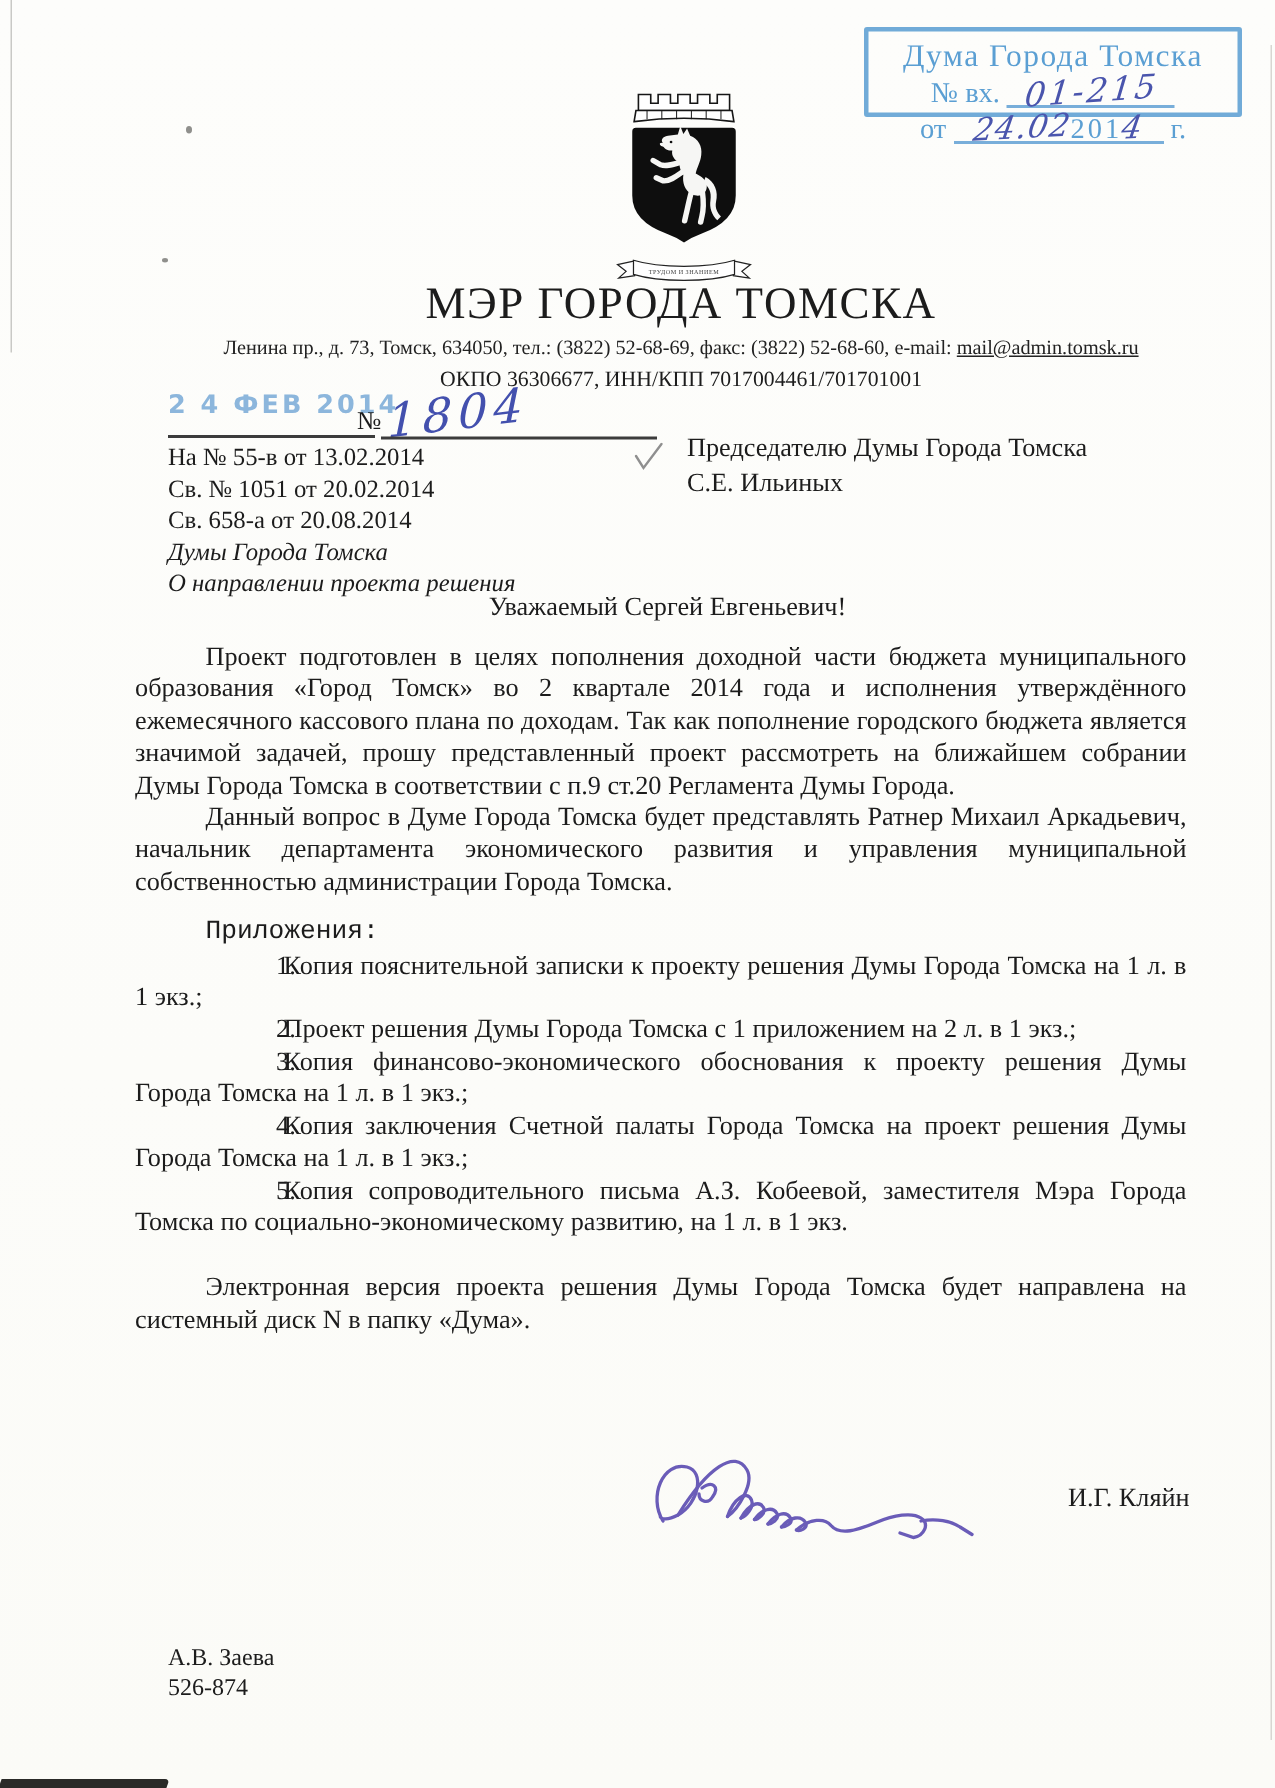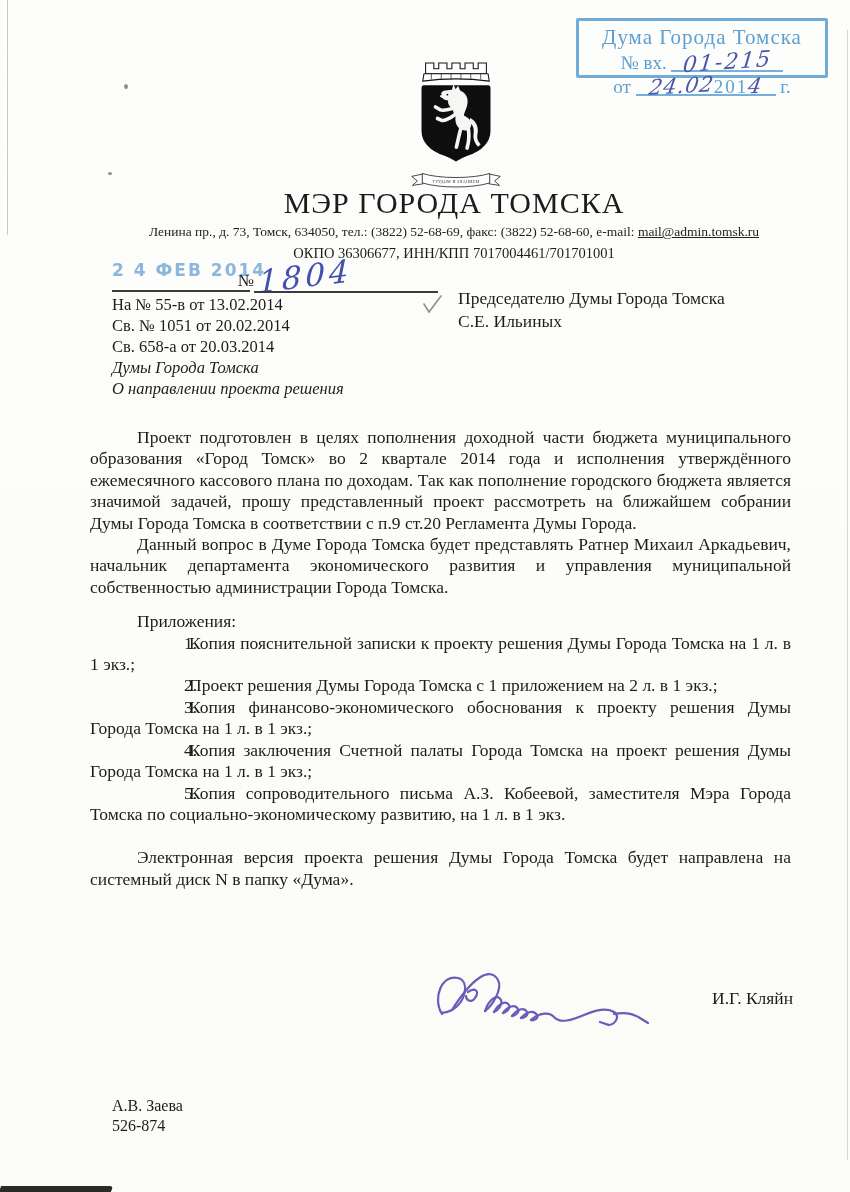--- a/index.html
+++ b/index.html
@@ -50,21 +50,21 @@
   .ref .it{font-style:italic;}
 
   
   .addressee{left:458px;top:287px;font-size:17.5px;line-height:23px;}
   .checkmark{left:422px;top:295px;}
 
   
   .salutation{left:90px;top:394px;width:710px;text-align:center;font-size:17.5px;}
   .bodytext{left:90px;top:427px;width:701px;font-size:17.5px;line-height:21.4px;text-align:justify;}
   .bodytext p{margin:0;text-indent:47px;}
-  .att-title{margin-top:13px !important;}
+  .att-title{margin-top:13px !important;font-family:Liberation Mono, monospace;}
   .att-num{display:inline-block;width:52px;}
   .closing{margin-top:22px !important;}
 
   
   .sig{left:428px;top:962px;width:300px;height:72px;}
   .signer{left:712px;top:988px;font-size:17.5px;}
 
   
   .footer{left:112px;top:1096px;font-size:16px;line-height:20px;}
 </style>
@@ -142,34 +142,35 @@
 
   <div class="abs date-stamp">2 4 ФЕВ 2014</div>
   <div class="abs no-label">№</div>
   <div class="abs no-value hw">1804</div>
   <div class="abs rule rule-date"></div>
   <div class="abs rule rule-no"></div>
 
   <div class="abs ref">
     <div>На № 55-в от 13.02.2014</div>
     <div>Св. № 1051 от 20.02.2014</div>
-    <div>Св. 658-а от 20.03.2014</div>
+    <div>Св. 658-а от 20.08.2014</div>
     <div class="it">Думы Города Томска</div>
     <div class="it">О направлении проекта решения</div>
   </div>
 
   <svg class="abs checkmark" width="22" height="20" viewBox="0 0 22 20">
     <polyline points="2,9 7,17 19,1" fill="none" stroke="#8f8f8f" stroke-width="1.6" stroke-linecap="round"></polyline>
   </svg>
 
   <div class="abs addressee">
     <div>Председателю Думы Города Томска</div>
     <div>С.Е. Ильиных</div>
   </div>
 
+  <div class="abs salutation">Уважаемый Сергей Евгеньевич!</div>
 
   <div class="abs bodytext">
     <p>Проект подготовлен в целях пополнения доходной части бюджета муниципального образования «Город Томск» во 2 квартале 2014 года и исполнения утверждённого ежемесячного кассового плана по доходам. Так как пополнение городского бюджета является значимой задачей, прошу представленный проект рассмотреть на ближайшем собрании Думы Города Томска в соответствии с п.9 ст.20 Регламента Думы Города.</p>
     <p>Данный вопрос в Думе Города Томска будет представлять Ратнер Михаил Аркадьевич, начальник департамента экономического развития и управления муниципальной собственностью администрации Города Томска.</p>
 
     <p class="att-title">Приложения:</p>
     <p><span class="att-num">1.</span><span>Копия пояснительной записки к проекту решения Думы Города Томска на 1 л. в 1 экз.;</span></p>
     <p><span class="att-num">2.</span><span>Проект решения Думы Города Томска с 1 приложением на 2 л. в 1 экз.;</span></p>
     <p><span class="att-num">3.</span><span>Копия финансово-экономического обоснования к проекту решения Думы Города Томска на 1 л. в 1 экз.;</span></p>
     <p><span class="att-num">4.</span><span>Копия заключения Счетной палаты Города Томска на проект решения Думы Города Томска на 1 л. в 1 экз.;</span></p>

